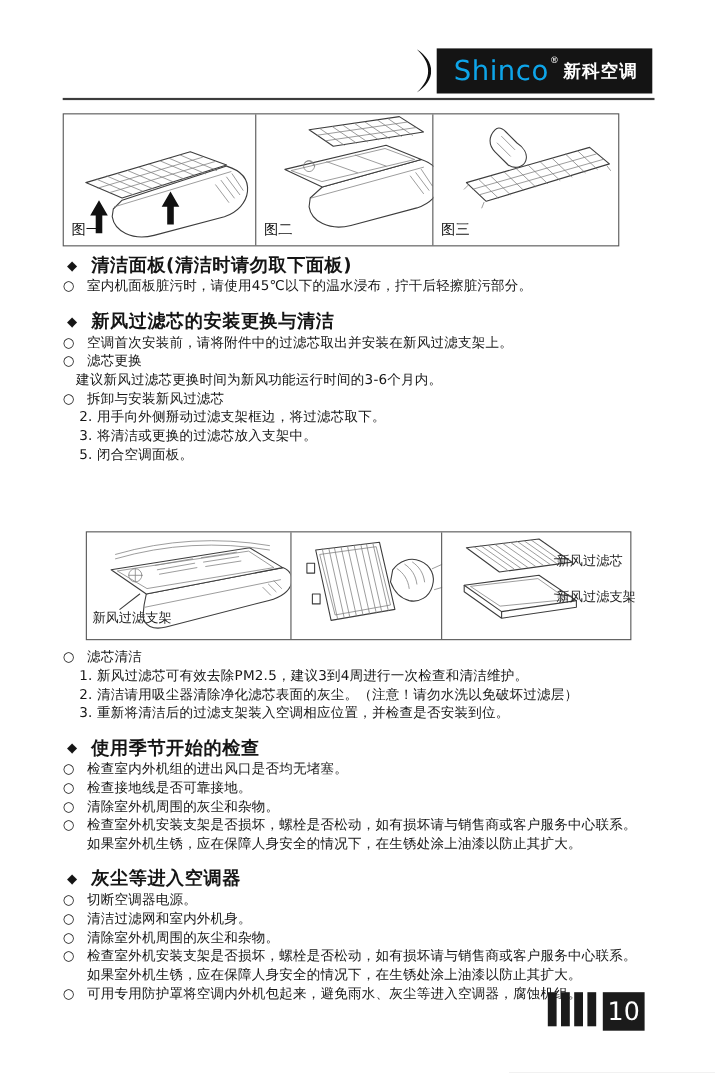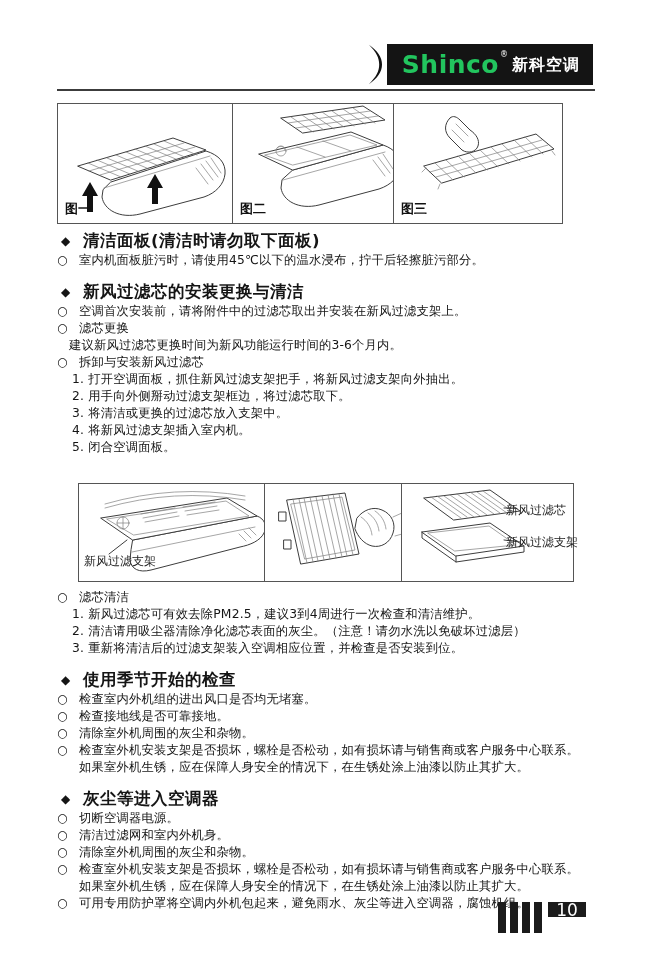--- a/index.html
+++ b/index.html
@@ -3,33 +3,33 @@
 <meta charset="utf-8">
 <style>
   html,body{margin:0;padding:0;background:#e8e8e8;}
   .page{position:relative;width:650px;height:975px;background:#fff;overflow:hidden;
         font-family:"DejaVu Sans","Liberation Sans",sans-serif;color:#151515;}
 
   
   .banner{position:absolute;top:44px;right:57px;height:41px;display:flex;align-items:center;}
   .crescent{width:15px;height:41px;margin-right:5px;flex:none;}
   .banner-box{background:#141414;height:41px;display:flex;align-items:center;padding:0 13px 0 15px;}
-  .brand-en{color:#22c55e;font-weight:bold;font-size:25px;letter-spacing:.5px;line-height:1;}
+  .brand-en{color:#0ea5e9;font-weight:normal;font-size:25px;letter-spacing:.5px;line-height:1;}
   .brand-reg{color:#fff;font-size:8px;line-height:1;align-self:flex-start;margin:7px 2px 0 1px;}
   .brand-cn{color:#fff;font-weight:bold;font-size:16px;letter-spacing:1px;line-height:1;margin-left:2px;}
   .hrule{position:absolute;left:57px;top:89px;width:538px;height:2px;background:#3c3c3c;}
 
   
   .figbox{position:absolute;border:1px solid #555;background:#fff;}
   .figbox1{left:57px;top:103px;width:504px;height:119px;}
   .figbox2{left:78px;top:483px;width:494px;height:97px;}
   .fpanel{position:absolute;top:0;bottom:0;}
   .fpanel + .fpanel{border-left:1px solid #555;padding-left:36px;}
   .fpanel svg{position:absolute;left:0;top:0;}
-  .fcap{position:absolute;left:7px;top:96px;font-size:13px;font-weight:bold;color:#111;}
+  .fcap{position:absolute;left:7px;top:96px;font-size:13px;font-weight:normal;color:#111;}
   .flabel{position:absolute;font-size:12px;color:#222;white-space:nowrap;}
 
   svg path, svg polygon, svg circle, svg rect{stroke:#3d3d3d;stroke-width:1;fill:none;stroke-linejoin:round;stroke-linecap:round;}
   svg .f{fill:#fff;}
   svg .thin{stroke:#808080;stroke-width:.7;}
   svg .k{fill:#111;stroke:none;}
 
   
   .content{position:absolute;}
   .content-top{left:57px;top:230px;width:540px;}
@@ -40,21 +40,21 @@
   .ln.h{font-size:16.5px;line-height:22px;font-weight:bold;padding-left:4px;letter-spacing:.5px;}
   .ln.h .bullet{flex:0 0 22px;font-size:12px;line-height:22px;}
   .ln.cont{padding-left:22px;}
   .ln.step{padding-left:15px;}
   .ln.ind2{padding-left:12px;}
   .gap{margin-top:12px;}
 
   
   .footer{position:absolute;left:498px;top:902px;height:31px;display:flex;}
   .fbar{width:8px;height:31px;background:#1b1b1b;margin-right:4px;}
-  .pagenum{width:38px;height:15px;background:#1b1b1b;color:#fff;font-size:17px;
+  .pagenum{width:38px;height:35px;background:#1b1b1b;color:#fff;font-size:23px;
            display:flex;align-items:center;justify-content:center;margin-left:2px;}
 </style>
 </head>
 <body>
 
 <div class="page">
 
   <div class="banner">
     <svg class="crescent" viewBox="0 0 16 42">
       <path class="k" d="M2,0 C10,8 13,14 13,21 C13,28 10,34 2,42 C11,36 16,29 16,21 C16,13 11,6 2,0 Z"></path>
@@ -129,30 +129,24 @@
         <span class="txt">滤芯更换</span>
       </div>
       <div class="ln ind2">
         <span class="txt">建议新风过滤芯更换时间为新风功能运行时间的3-6个月内。</span>
       </div>
       <div class="ln o">
         <span class="bullet">○</span>
         <span class="txt">拆卸与安装新风过滤芯</span>
       </div>
       <div class="ln step">
-        <span class="txt">1. 打开空调面板，抓住新风过滤支架把手，将新风过滤支架向外抽出。</span>
-      </div>
-      <div class="ln step">
         <span class="txt">2. 用手向外侧掰动过滤支架框边，将过滤芯取下。</span>
       </div>
       <div class="ln step">
         <span class="txt">3. 将清洁或更换的过滤芯放入支架中。</span>
-      </div>
-      <div class="ln step">
-        <span class="txt">4. 将新风过滤支架插入室内机。</span>
       </div>
       <div class="ln step">
         <span class="txt">5. 闭合空调面板。</span>
       </div>
     </div>
 
   <div class="figbox figbox2">
 
     <div class="fpanel" style="left:0;width:185px">
       <svg width="185" height="97" viewBox="0 0 185 97">

